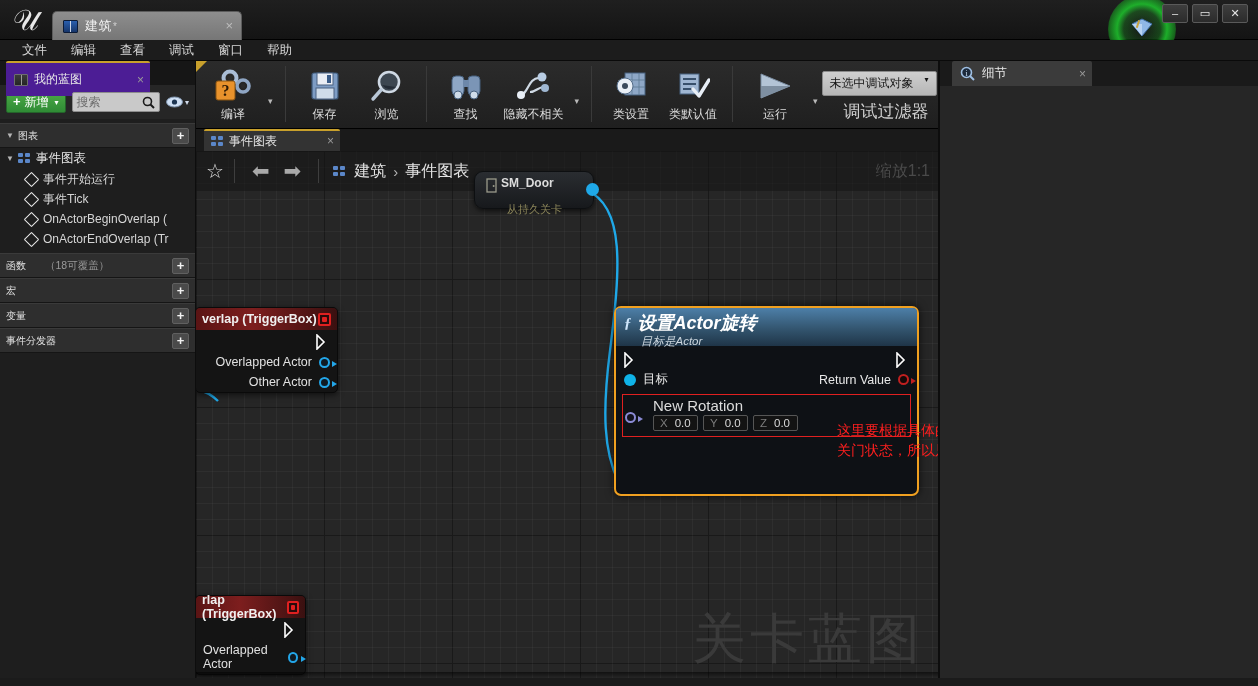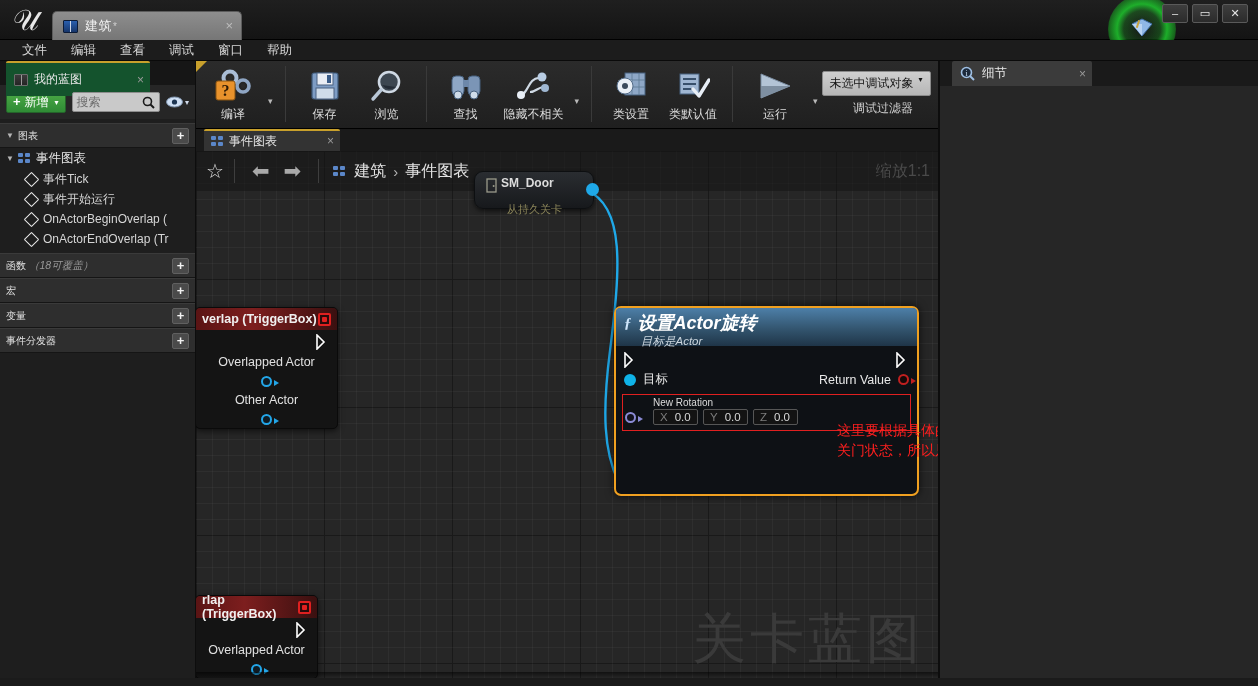--- a/index.html
+++ b/index.html
@@ -69,21 +69,21 @@
     background: #1c1c1c; border-bottom: 1px solid #0a0a0a;
     display: flex; align-items: center; padding-left: 10px;
   }
   .menuitem { color: #d8d8d8; font-size: 12.5px; padding: 0 12px; line-height: 20px; }
 
   
   .left-panel { position: absolute; left: 0; top: 61px; width: 195px; height: 625px; background: #1e1e1e; }
   .panel-tabrow { position: relative; height: 24px; background: #161616; }
   .panel-tab {
     position: absolute; left: 6px; top: 0; height: 35px; display: flex; align-items: center;
-    padding: 0 6px 0 8px; background: #14532d; border-top: 2px solid #c8a02c;
+    padding: 0 6px 0 8px; background: #4c1d95; border-top: 2px solid #c8a02c;
     border-radius: 2px 2px 0 0; min-width: 144px;
   }
   .panel-tab .picon {
     width: 14px; height: 12px; margin-right: 6px; border-radius: 1px;
     background: linear-gradient(#3b3b3b,#252525); border:1px solid #6d6d6d; position: relative;
   }
   .panel-tab .picon:after{content:"";position:absolute;left:6px;top:0;width:1px;height:10px;background:#9a9a9a;}
   .panel-tab .plabel { color: #e7e7e7; font-size: 12px; }
   .panel-tab .pclose { margin-left: auto; color: #9a9a9a; font-size: 12px; padding-left: 24px; }
 
@@ -106,21 +106,21 @@
   .searchbox .mag { margin-left: auto; font-size: 12px; color: #2a2a2a; }
   .eyebtn { display: flex; align-items: center; gap: 2px; color: #cfd9ea; font-size: 12px; }
 
   .tree { padding-top: 4px; }
   .tree-section {
     display: flex; align-items: center; height: 25px; background: #2e2e2e;
     border-top: 1px solid #3a3a3a; border-bottom: 1px solid #151515; padding-left: 6px;
   }
   .tree-section .arrow { color: #b5b5b5; font-size: 8px; margin-right: 4px; }
   .tree-section .sec-label { color: #e2e2e2; font-size: 10px; }
-  .tree-section .sec-sub { color: #9a9a9a; font-size: 10.5px; margin-left: 3px; font-style: italic; }
+  .tree-section .sec-sub { color: #9a9a9a; font-size: 10.5px; margin-left: 19px; }
   .tree-section .secplus {
     margin-left: auto; margin-right: 6px; width: 17px; height: 16px; background: #4a4a4a;
     border: 1px solid #606060; border-radius: 2px; color: #f2f2f2; font-size: 13px;
     line-height: 14px; text-align: center; font-weight: bold;
   }
   .tree-graphrow { display:flex; align-items:center; height:21px; padding-left:6px; }
   .tree-graphrow .arrow { color:#b5b5b5; font-size:8px; margin-right:4px; }
   .gicon { width: 13px; height: 11px; margin-right: 5px; position: relative; }
   .gicon i { position: absolute; background: #5b87c9; border-radius: 1px; display:block; }
   .gicon i:nth-child(1){ left:0; top:0; width:5px; height:4px;}
@@ -144,24 +144,24 @@
     border-left: 11px solid #c8a02c; border-bottom: 11px solid transparent; }
   .tb-group { position: absolute; top: 0; height: 68px; display: flex; align-items: flex-start; }
   .tb-btn { width: 62px; display:flex; flex-direction: column; align-items:center; padding-top: 6px; }
   .tb-btn .glyph { height: 38px; display:flex; align-items:center; justify-content:center; }
   .tb-btn .cap { color: #dcdcdc; font-size: 12px; margin-top: 1px; }
   .tb-sep { width:1px; height:56px; margin:5px 8px 0 8px; background:#3a3a3a; }
   .tb-arrow { color:#b9b9b9; font-size:9px; align-self:center; margin-top: 12px; padding: 0 4px; }
   .debugbox { display:flex; flex-direction:column; align-items:center; padding-top: 10px; }
   .debugsel {
     background: linear-gradient(#cfcfcf,#b6b6b6); border:1px solid #8a8a8a; border-radius:2px;
-    color:#151515; font-size:12px; padding: 3px 7px; display:flex; gap:5px;
+    color:#151515; font-size:12px; padding: 3px 7px; display:flex; gap:11px;
   }
   .debugsel .dd { font-size: 8px; }
-  .debugcap { color:#cfcfcf; font-size:12px; margin-top:4px;margin-left:14px; }
+  .debugcap { color:#cfcfcf; font-size:17px; margin-top:4px;margin-left:14px; }
 
   
   .graph-tabrow { position:absolute; left:196px; top:129px; width:742px; height:22px; background:#1a1a1a;}
   .graph-tab {
     position:absolute; left:8px; top:0; height:22px; display:flex; align-items:center;
     padding:0 6px 0 7px; background:#333; border-top:2px solid #c8a02c; border-radius:2px 2px 0 0;
     min-width:136px;
   }
   .graph-tab .glabel { color:#e6e6e6; font-size:12px; }
   .graph-tab .gclose { margin-left:auto; color:#9a9a9a; font-size:12px; padding-left:24px; }
@@ -207,21 +207,21 @@
   .nhead-red .ntitle { color:#f0f0f0; font-size:12.5px; font-weight:bold; }
   .redsquare {
     margin-left:auto; width:13px; height:13px; border:2px solid #e02020; border-radius:2px;
     background:#2a0b0b; position:relative;
   }
   .redsquare:after{content:"";position:absolute;left:2px;top:2px;right:2px;bottom:2px;background:#e02020;border-radius:1px;}
   .exec-out { display:flex; justify-content:flex-end; padding:4px 8px 2px 0; }
   .exec-tri {
     width:13px; height:16px;
   }
-  .pinrow { display:flex; align-items:center; justify-content:flex-end; gap:7px; padding:3px 7px;flex-direction:column; }
+  .pinrow { display:flex; align-items:center; justify-content:flex-end; gap:7px; padding:3px 7px; }
   .pinrow .plabel { color:#e0e0e0; font-size:12.5px; }
   .pin-circle-blue {
     width:11px;height:11px;border-radius:50%;border:2px solid #23a6e8;background:#0f1a22;
     position:relative;
   }
   .pin-circle-blue:after{
     content:""; position:absolute; left:11px; top:2px; width:0;height:0;
     border-left:5px solid #23a6e8; border-top:3px solid transparent; border-bottom:3px solid transparent;
   }
   .pin-circle-red {
@@ -267,21 +267,21 @@
   .func-head .fsym { color:#cfe6fb; font-size:15px; font-family:"Liberation Serif",serif; font-style:italic; font-weight:bold; }
   .func-head .ftitle { color:#ffffff; font-size:18px; font-weight:bold;font-style:italic; }
   .func-head .fsub { color:#cbd6de; font-size:11.5px; font-style:italic; margin-left:17px; margin-top:-1px; }
   .func-body { position:relative; padding-top:4px; }
   .exec-row { display:flex; justify-content:space-between; padding:2px 8px 0 8px; }
   .target-row { display:flex; align-items:center; padding:3px 8px 2px 8px; }
   .target-row .tl { color:#e8e8e8; font-size:12.5px; margin-left:7px; }
   .target-row .rv { color:#e8e8e8; font-size:12.5px; margin-left:auto; margin-right:7px; }
   .pin-dot-cyan { width:12px;height:12px;border-radius:50%;background:#0fb3e8; }
   .rot-wrap { position:relative; margin:4px 6px 0 6px; padding:2px 4px 5px 4px; border:1px solid #e02020; }
-  .rot-wrap .rlabel { color:#dcdcdc; font-size:10px; margin-left:26px; }
+  .rot-wrap .rlabel { color:#dcdcdc; font-size:15px; margin-left:26px; }
   .rot-pin { position:absolute; left:2px; top:17px; }
   .rot-fields { display:flex; gap:5px; margin-left:26px; margin-top:1px; }
   .vfield {
     display:flex; align-items:center; gap:7px; background:#131313; border:1px solid #565656;
     border-radius:2px; padding:1px 6px; min-width:45px;
   }
   .vfield .ax { color:#7d7d7d; font-size:11.5px; }
   .vfield .vv { color:#d8d8d8; font-size:11.5px; }
   .tp-row { display:flex; align-items:center; gap:8px; padding:7px 8px 0 8px; }
   .tp-row .tpl { color:#e4e4e4; font-size:12.5px; }
@@ -393,25 +393,25 @@
             <i></i>
             <i></i>
             <i></i>
             <i></i>
           </span>
         <span class="glabel">事件图表</span>
       </div>
 
       <div class="tree-item">
         <span class="diamond"></span>
-        <span class="ilabel">事件Tick</span>
+        <span class="ilabel">事件开始运行</span>
       </div>
       <div class="tree-item">
         <span class="diamond"></span>
-        <span class="ilabel">事件开始运行</span>
+        <span class="ilabel">事件Tick</span>
       </div>
       <div class="tree-item">
         <span class="diamond"></span>
         <span class="ilabel">OnActorBeginOverlap (</span>
       </div>
       <div class="tree-item">
         <span class="diamond"></span>
         <span class="ilabel">OnActorEndOverlap (Tr</span>
       </div>
 
@@ -628,21 +628,21 @@
       <div class="pinrow">
         <span class="plabel">Overlapped Actor</span>
         <span class="pin-circle-blue"></span>
       </div>
       <div class="pinrow">
         <span class="plabel">Other Actor</span>
         <span class="pin-circle-blue"></span>
       </div>
     </div>
 
-    <div class="node node-purered" style="left:-1px; top:444px; width:123px;">
+    <div class="node node-purered" style="left:-1px; top:444px; width:111px;">
       <div class="nhead-red">
         <span class="ntitle">rlap (TriggerBox)</span>
         <span class="redsquare"></span>
       </div>
       <div class="exec-out">
         <svg class="exec-tri" viewBox="0 0 13 16">
           <path d="M1 1 L8 8 L1 15 Z" fill="none" stroke="#ffffff" stroke-width="1.6"></path>
         </svg>
       </div>
       <div class="pinrow">

